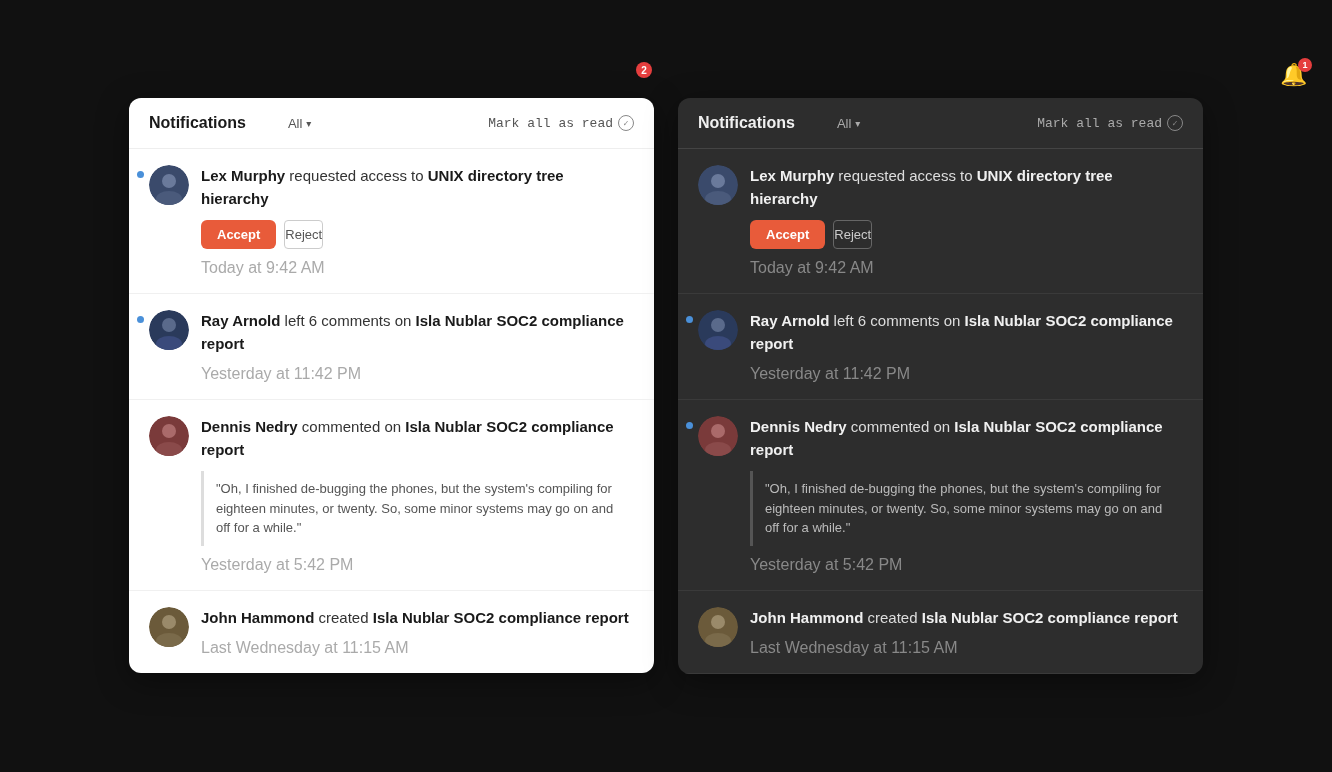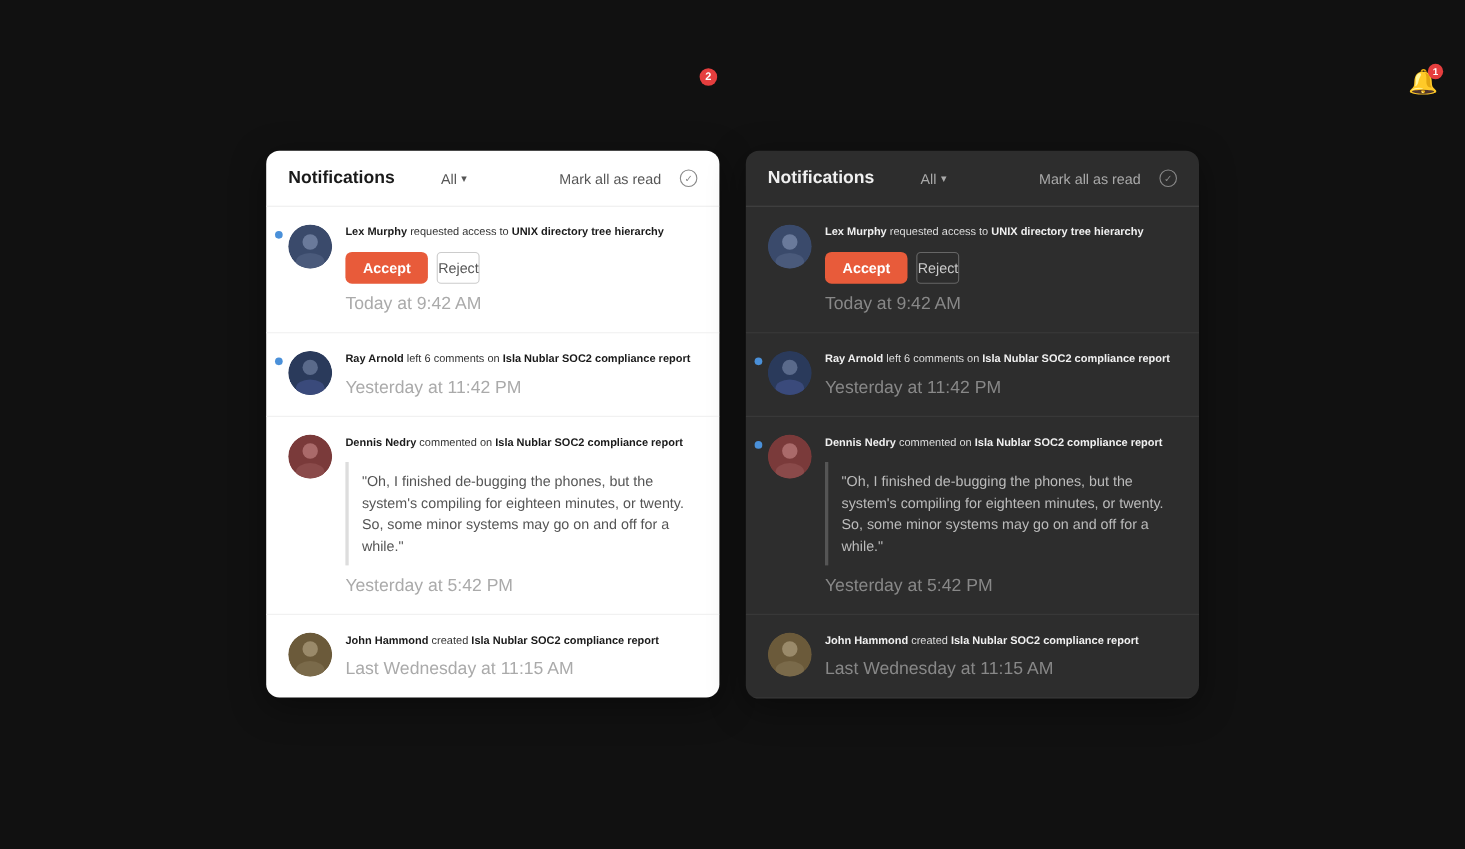--- a/index.html
+++ b/index.html
@@ -63,21 +63,21 @@
     }
 
     .panels-container {
       display: flex;
       gap: 24px;
       align-items: flex-start;
     }
 
     
     .panel {
-      width: 412px;
+      width: 525px;
       background: white;
       border-radius: 12px;
       overflow: hidden;
       box-shadow: 0 8px 32px rgba(0,0,0,0.4);
     }
 
     .panel.dark {
       background: #2d2d2d;
       color: #e0e0e0;
     }
@@ -125,27 +125,27 @@
       color: #aaa;
     }
 
     .chevron {
       font-size: 10px;
     }
 
     .mark-all-btn {
       display: flex;
       align-items: center;
-      gap: 17px;
+      gap: 5px;
       font-size: 13px;
       color: #555;
       cursor: pointer;
       background: none;
       border: none;
-      font-family: Liberation Sans, sans-serif;
+      font-family: Liberation Mono, monospace;
     }
 
     .panel.dark .mark-all-btn {
       color: #aaa;
     }
 
     .check-circle {
       width: 16px;
       height: 16px;
       border: 1.5px solid #888;
@@ -182,21 +182,21 @@
       height: 7px;
       background: #4a90d9;
       border-radius: 50%;
     }
 
     .notif-content {
       flex: 1;
     }
 
     .notif-text {
-      font-size: 10px;
+      font-size: 15px;
       line-height: 1.5;
       color: #333;
       margin-bottom: 10px;
     }
 
     .panel.dark .notif-text {
       color: #ddd;
     }
 
     .notif-text strong {

